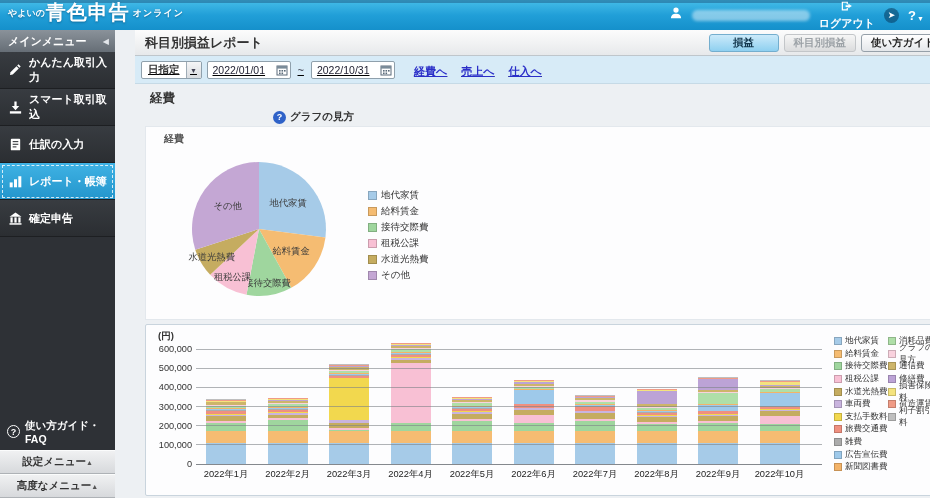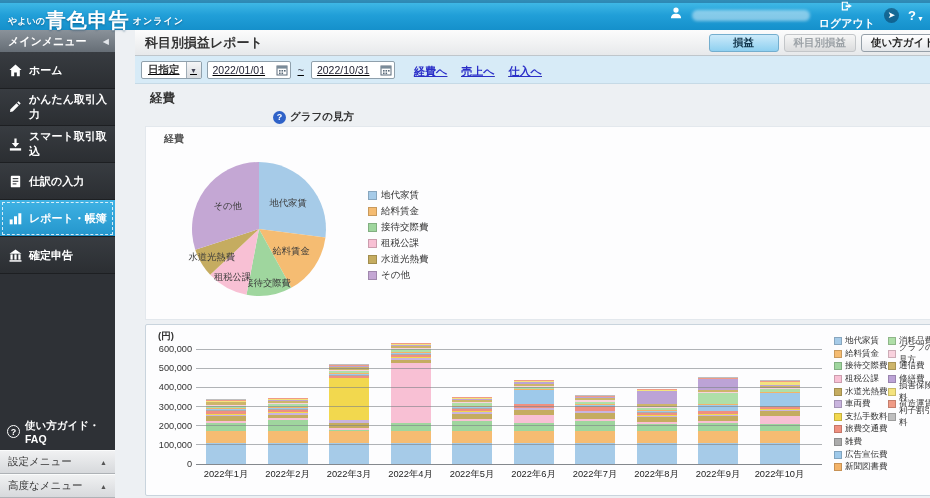--- a/index.html
+++ b/index.html
@@ -4,21 +4,21 @@
 <style>
   * { margin:0; padding:0; box-sizing:border-box; }
   html,body { width:930px; height:498px; }
   body { font-family:"Liberation Sans","DejaVu Sans",sans-serif; background:#EDF0F3; overflow:hidden; }
   .screen { position:relative; width:930px; height:498px; overflow:hidden; background:#EDF0F3; }
 
   
   .topbar { position:absolute; left:0; top:0; width:930px; height:30px;
     background:linear-gradient(180deg,#46BEE9 0%,#219FD8 50%,#1590CB 100%);
     box-shadow:inset 0 3px 0 rgba(12,50,90,.35); z-index:30; }
-  .logo { position:absolute; left:8px; top:0; height:30px; display:flex; align-items:flex-end; padding-bottom:0; color:#fff; }
+  .logo { position:absolute; left:8px; top:0; height:30px; display:flex; align-items:flex-end; padding-bottom:8px; color:#fff; }
   .logo-pre { font-size:9px; font-weight:bold; margin-right:1px; padding-bottom:2px; text-shadow:0 1px 2px rgba(0,60,100,.5); }
   .logo-main { font-size:20px; font-weight:bold; letter-spacing:1px; line-height:20px; text-shadow:0 1px 2px rgba(0,60,100,.5); }
   .logo-suf { font-size:9px; font-weight:bold; margin-left:3px; padding-bottom:2px; letter-spacing:1px; text-shadow:0 1px 2px rgba(0,60,100,.5); }
   .top-right { position:absolute; right:6px; top:0; height:30px; display:flex; align-items:center; gap:9px; color:#fff; }
   .user-blur { width:118px; height:11px; background:rgba(255,255,255,.45); border-radius:6px; filter:blur(1.5px); }
   .logout { display:flex; align-items:center; gap:3px; font-size:11px; font-weight:bold; cursor:pointer;flex-direction:column; }
   .bubble { width:15px; height:15px; border-radius:50%; background:rgba(8,56,92,.55); color:#fff; font-size:9px;
     display:flex; align-items:center; justify-content:center; cursor:pointer; }
   .help-top { font-size:13px; font-weight:bold; cursor:pointer; display:flex; align-items:flex-end; }
   .help-top .caret { font-size:7px; margin-left:1px; padding-bottom:1px; }
@@ -32,22 +32,22 @@
     background:linear-gradient(180deg,#383C41 0%,#2B2E32 100%); border-bottom:1px solid #1D1F22; cursor:pointer;
     color:#fff; font-size:11px; font-weight:bold; }
   .side-item .icn { width:16px; height:16px; flex:0 0 16px; display:flex; align-items:center; justify-content:center; }
   .side-item.active { background:linear-gradient(180deg,#3FB2E4 0%,#2496CC 100%); outline:1px dashed rgba(255,255,255,.8); outline-offset:-3px; }
   .guide-row { position:absolute; left:0; top:385px; width:115px; height:33px; display:flex; align-items:center; gap:5px;
     padding-left:7px; color:#fff; font-size:10.5px; font-weight:bold; cursor:pointer; }
   .qcircle { width:13px; height:13px; border:1.5px solid #fff; border-radius:50%; font-size:9px; font-weight:bold;
     display:flex; align-items:center; justify-content:center; flex:0 0 13px; }
   .side-foot { position:absolute; left:0; bottom:0; width:115px; }
   .foot-item { height:24px; background:linear-gradient(180deg,#F0F1F2 0%,#D7D9DC 100%);
-    border-top:1px solid #FBFCFC; border-bottom:1px solid #AEB2B6; color:#333; font-size:10.5px; font-weight:normal;
-    display:flex; align-items:center; justify-content:space-between; padding:0 8px; cursor:pointer; }
+    border-top:1px solid #FBFCFC; border-bottom:1px solid #AEB2B6; color:#333; font-size:10.5px; font-weight:bold;
+    display:flex; align-items:center; justify-content:center; padding:0 8px; cursor:pointer; }
   .foot-item .up { font-size:7px; color:#555; }
 
   
   .main { position:absolute; left:115px; top:30px; width:868px; height:468px;margin-left:20px; }
   .titlebar { position:absolute; left:0; top:0; width:815px; height:26px;
     background:linear-gradient(180deg,#FCFCFC 0%,#E7E9EB 100%); border-bottom:1px solid #BFC6CB; }
   .page-title { font-size:13px; font-weight:bold; color:#333; line-height:25px; padding-left:10px; }
   .tabs { position:absolute; right:5px; top:4px; display:flex; gap:5px; }
   .tab { height:18px; border-radius:3px; font-size:10.5px; font-weight:bold; display:flex; align-items:center;
     justify-content:center; padding:0 9px; cursor:pointer; }
@@ -136,28 +136,20 @@
       </span>
     </div>
   </header>
 
   <aside class="sidebar">
     <div class="side-head">
       <span>メインメニュー</span>
       <span class="collapse">◀</span>
     </div>
     <nav id="side-menu">
-        <div class="side-item">
-          <span class="icn">
-            <svg width="15" height="15" viewBox="0 0 16 16">
-              <path fill="#fff" d="M8 1.5 L14.5 7.5 H12.6 V14 H9.4 V10.2 H6.6 V14 H3.4 V7.5 H1.5 Z"></path>
-            </svg>
-          </span>
-          <span>ホーム</span>
-        </div>
         <div class="side-item">
           <span class="icn">
             <svg width="14" height="14" viewBox="0 0 16 16">
               <g fill="#fff">
                 <path d="M2.8 10.6 L9.7 3.7 L12.3 6.3 L5.4 13.2 L2.3 13.7 Z"></path>
                 <path d="M10.5 2.9 L11.9 1.5 L14.5 4.1 L13.1 5.5 Z"></path>
               </g>
             </svg>
           </span>
           <span>かんたん取引入力</span>

